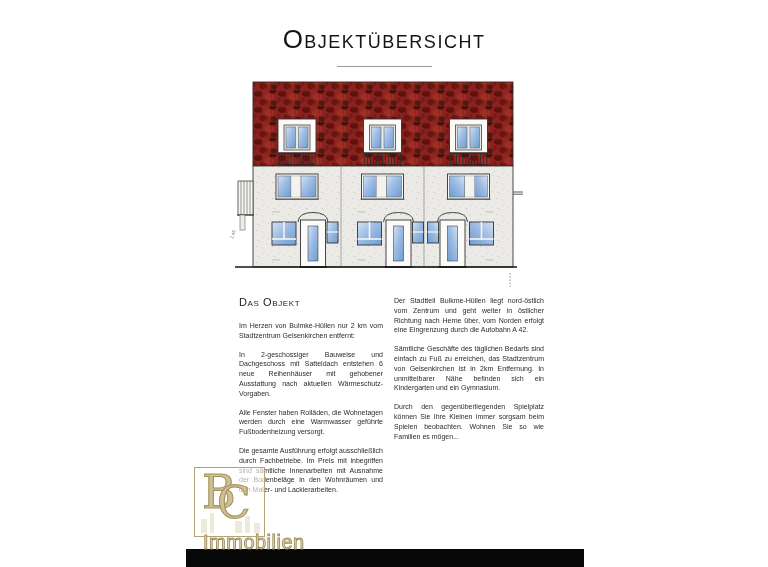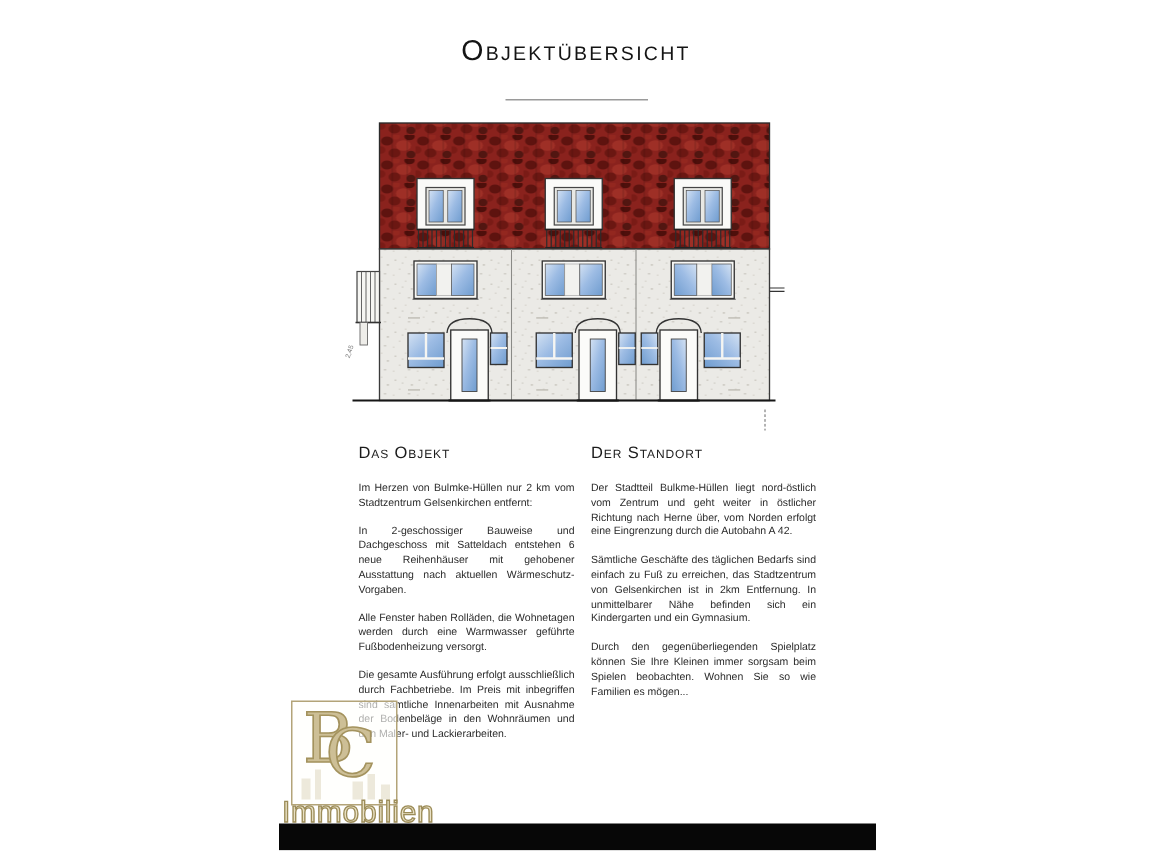--- a/index.html
+++ b/index.html
@@ -1,21 +1,21 @@
 <!DOCTYPE html>
 <html lang="de"><head>
 <meta charset="utf-8">
 <style>
   html,body{margin:0;padding:0;background:#ffffff;}
   #page{position:relative;width:768px;height:567px;background:#ffffff;overflow:hidden;
         font-family:"Liberation Sans",sans-serif;color:#1d1d1d;}
 
   
   .title{position:absolute;top:24px;left:0;width:768px;text-align:center;
-         font-size:19px;font-variant:small-caps;letter-spacing:1.5px;color:#141414;}
+         font-size:26px;font-variant:small-caps;letter-spacing:1.5px;color:#141414;}
   .rule{position:absolute;left:337px;top:66px;width:95px;height:1px;background:#9a9a9a;}
 
   
   .drawing{position:absolute;left:229px;top:74px;}
 
   
   .cols{position:absolute;left:239px;top:296px;width:305px;display:flex;gap:11px;z-index:2;}
   .col-a{width:144px;}
   .col-b{width:150px;}
   .heading{font-size:11px;font-variant:small-caps;letter-spacing:0.6px;color:#1b1b1b;
@@ -29,21 +29,21 @@
   .mono{position:absolute;font-family:"DejaVu Serif",serif;color:#cdbf96;
         -webkit-text-stroke:1.1px #a4935e;line-height:1;}
   .mono-b{left:7px;top:1px;font-size:46px;}
   .mono-c{left:22px;top:13px;font-size:44px;}
   .sky{position:absolute;bottom:3px;background:rgba(171,155,102,0.22);}
   .sk1{left:6px;width:6px;height:14px;}
   .sk2{left:15px;width:4px;height:20px;}
   .sk3{left:40px;width:7px;height:12px;}
   .sk4{left:50px;width:5px;height:17px;}
   .sk5{left:59px;width:6px;height:10px;}
-  .wm-label{position:absolute;left:188px;top:531px;z-index:6;font-size:20px;
+  .wm-label{position:absolute;left:203px;top:531px;z-index:6;font-size:20px;
             letter-spacing:0.5px;color:#e9e1c5;-webkit-text-stroke:0.9px #9c8c58;}
 
   
   .footer-bar{position:absolute;left:186px;top:549px;width:398px;height:18px;
               background:#070707;z-index:4;}
 </style>
 </head>
 <body>
 
 <div id="page">
@@ -148,21 +148,20 @@
 
   <div class="cols">
     <div class="col-a">
       <h2 class="heading">Das Objekt</h2>
       <p>Im Herzen von Bulmke-Hüllen nur 2 km vom Stadtzentrum Gelsenkirchen entfernt:</p>
       <p>In 2-geschossiger Bauweise und Dachgeschoss mit Satteldach entstehen 6 neue Reihenhäuser mit gehobener Ausstattung nach aktuellen Wärmeschutz-Vorgaben.</p>
       <p>Alle Fenster haben Rolläden, die Wohnetagen werden durch eine Warmwasser geführte Fußbodenheizung versorgt.</p>
       <p>Die gesamte Ausführung erfolgt ausschließlich durch Fachbetriebe. Im Preis mit inbegriffen sind sämtliche Innenarbeiten mit Ausnahme der Bodenbeläge in den Wohnräumen und den Maler- und Lackierarbeiten.</p>
     </div>
     <div class="col-b">
-      <h2 class="heading">Der Standort</h2>
       <p>Der Stadtteil Bulkme-Hüllen liegt nord-östlich vom Zentrum und geht weiter in östlicher Richtung nach Herne über, vom Norden erfolgt eine Eingrenzung durch die Autobahn A 42.</p>
       <p>Sämtliche Geschäfte des täglichen Bedarfs sind einfach zu Fuß zu erreichen, das Stadtzentrum von Gelsenkirchen ist in 2km Entfernung. In unmittelbarer Nähe befinden sich ein Kindergarten und ein Gymnasium.</p>
       <p>Durch den gegenüberliegenden Spielplatz können Sie Ihre Kleinen immer sorgsam beim Spielen beobachten. Wohnen Sie so wie Familien es mögen...</p>
     </div>
   </div>
 
   <div class="logo-box">
     <span class="mono mono-b">B</span>
     <span class="mono mono-c">C</span>
     <span class="sky sk1"></span>

